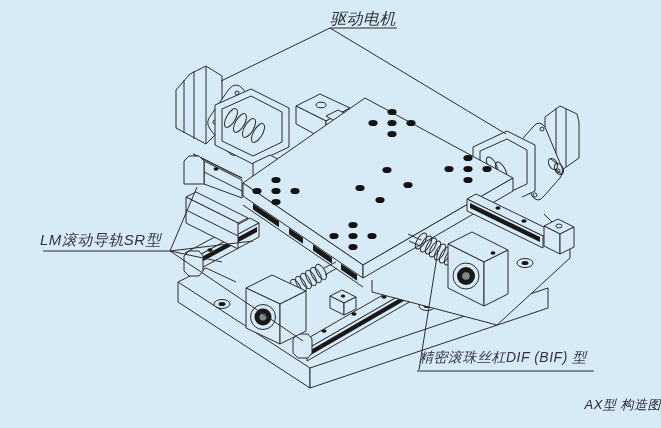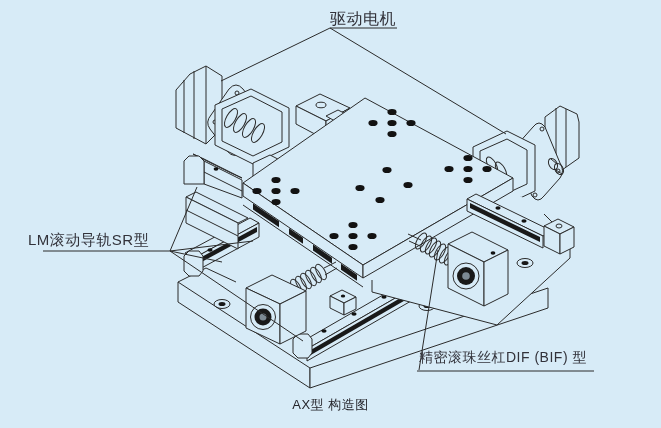--- a/index.html
+++ b/index.html
@@ -3,30 +3,31 @@
 <meta charset="utf-8">
 <style>
   :root{
     --bg:#d7ebf7; --line:#2b2b2b; --dark:#191919; --text:#32323a;
   }
   html,body{margin:0;padding:0;}
   body{background:#eee;font-family:"Liberation Sans","DejaVu Sans",sans-serif;}
   .stage{
     position:relative;width:661px;height:428px;background:var(--bg);
     overflow:hidden;
+    font-style:italic;
   }
   .stage svg{position:absolute;left:0;top:0;}
   .lbl{
     position:absolute;color:var(--text);white-space:nowrap;
     letter-spacing:0.5px;
   }
   .lbl-motor{left:330px;top:9px;font-size:16px;}
-  .lbl-guide{left:28px;top:231px;font-size:15px;}
+  .lbl-guide{left:40px;top:231px;font-size:15px;}
   .lbl-screw{left:419px;top:349px;font-size:14px;}
-  .lbl-caption{left:0;right:0;top:396px;text-align:center;font-size:13px;color:#26262c;}
+  .lbl-caption{left:0;right:0;top:396px;text-align:right;font-size:13px;color:#26262c;}
   
   .ln{fill:none;stroke:var(--line);stroke-width:1;}
   .face{fill:var(--bg);stroke:var(--line);stroke-width:1;stroke-linejoin:round;}
   .blk{fill:var(--dark);stroke:none;}
   .dot{fill:#121212;stroke:none;}
 </style>
 </head>
 <body>
 
 <div class="stage">

